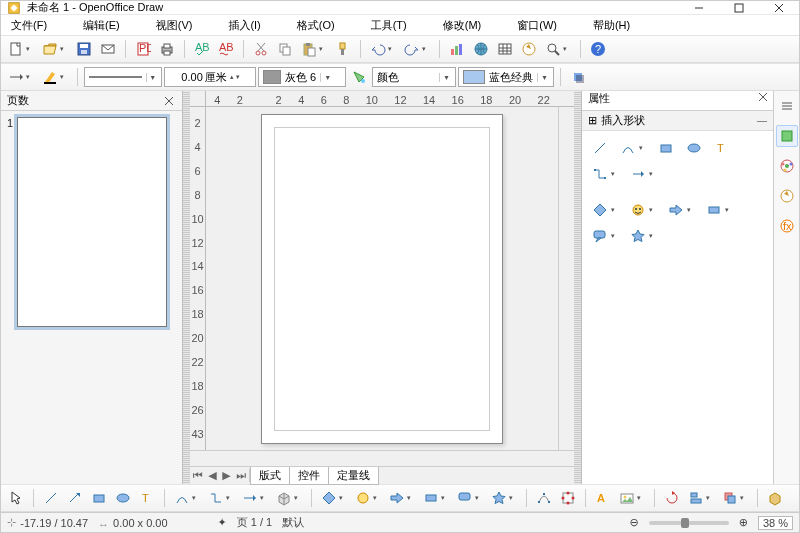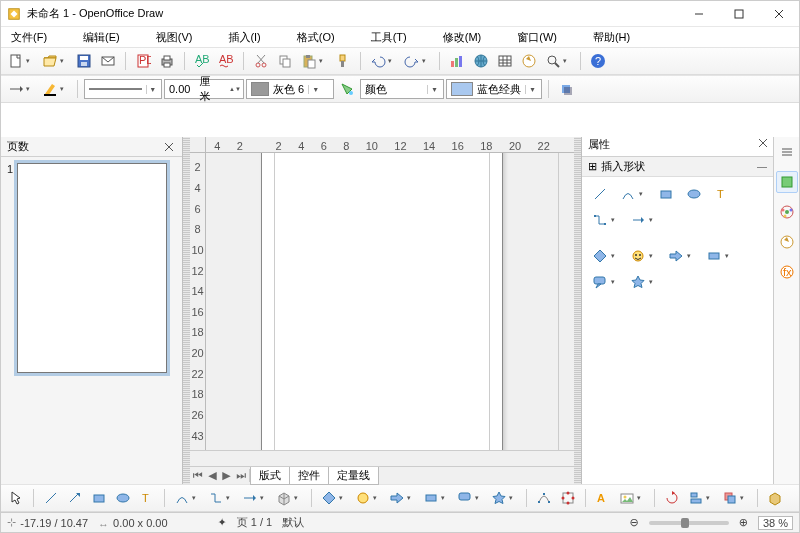--- a/index.html
+++ b/index.html
@@ -1,37 +1,37 @@
 <!DOCTYPE html>
 <html><head>
 <meta charset="utf-8">
 <style>
 * { margin: 0; padding: 0; box-sizing: border-box; font-family: "Microsoft YaHei", "Segoe UI", sans-serif; font-size: 11px; user-select: none;}
 body { width: 800px; height: 533px; background: #fff; overflow: hidden; display: flex; flex-direction: column; border: 1px solid #ccc;}
 
-.titlebar { height: 26px; background: #fff; display: flex; align-items: center; padding-left: 6px; border-bottom: 1px solid #e8e8e8;}
+.titlebar { height: 14px; background: #fff; display: flex; align-items: center; padding-left: 6px; border-bottom: 1px solid #e8e8e8;}
 .titlebar .app-icon { width: 14px; height: 14px; margin-right: 6px; }
 .titlebar .title { color: #000; }
 .win-controls { margin-left: auto; display: flex; }
 .win-controls div { width: 40px; height: 26px; display: flex; align-items: center; justify-content: center; }
 
 .menubar { height: 20px; display: flex; align-items: center; padding: 0 4px; background:#fff;gap:24px;}
 .menubar .menuitem { padding: 2px 6px; cursor: default;}
 
 .toolbar { height: 28px; background: linear-gradient(#fdfdfd,#f2f2f2); border-top: 1px solid #e4e4e4; border-bottom: 1px solid #dcdcdc; display: flex; align-items: center; padding: 0 4px; gap: 2px;}
 .toolbar .sep { width: 1px; height: 18px; background: #ccc; margin: 0 4px;}
 .tb-btn { width: 22px; height: 22px; border: 1px solid transparent; border-radius: 2px; display:flex; align-items:center; justify-content:center; position:relative;}
 .tb-btn svg { width: 16px; height: 16px;}
 .tb-btn .dd { position: absolute; right: -8px; top: 6px; width:8px; font-size:7px; color:#555;}
 .tb-btn.has-dd { margin-right: 10px;}
 .combo { height: 20px; border: 1px solid #aaa; background: #fff; display:flex; align-items:center; padding: 0 2px 0 4px; gap:4px;}
 .combo .dd-arrow { width: 14px; text-align:center; border-left: 1px solid #ccc; color:#555; font-size:8px;}
 .swatch { width: 36px; height: 14px; border: 1px solid #888;}
 
-.workspace { flex: 1; display: flex; min-height: 0; margin-top: 34px;}
+.workspace { flex: 1; display: flex; min-height: 0;}
 
 .pages-panel { width: 182px; border-right: 1px solid #bfbfbf; display:flex; flex-direction:column; background:#f5f5f5;}
 .panel-header { height: 20px; background:#f5f5f5; border-bottom: 1px solid #d0d0d0; display:flex; align-items:center; padding: 0 6px;}
 .panel-header .close { margin-left:auto; width:14px; height:14px; display:flex; align-items:center; justify-content:center;}
 .pages-body { flex:1; padding: 6px; display:flex; align-items:flex-start; gap:4px;}
 .pages-body .num { font-size: 11px; color:#222;}
 .page-thumb { width: 150px; height: 210px; background:#fff; border:1px solid #777; box-shadow: 0 0 0 3px #b3cce4;}
 
 .canvas-area { flex:1; display:flex; flex-direction:column; min-width:0; background:#fff; position:relative;}
 .ruler-row { display:flex; height:16px;}
@@ -263,21 +263,21 @@
       </svg>
       <span class="dd">▾</span>
     </div>
   <div class="sep"></div>
   <div class="combo" style="width:78px">
     <svg width="56" height="6">
         <line x1="0" y1="3" x2="56" y2="3" stroke="#000"></line>
       </svg>
     <span class="dd-arrow">▾</span>
   </div>
-  <div class="combo" style="width:80px; justify-content:center; gap:9px;">
+  <div class="combo" style="width:92px; justify-content:center; gap:2px;">
     <span>0.00</span>
     <span>厘米</span>
     <span style="display:flex;flex-direction:column;font-size:6px;line-height:6px;color:#555;">▲▼</span>
   </div>
   <div class="combo" style="width:88px">
     <span class="swatch" style="background:#999;width:18px;"></span>
     <span>灰色 6</span>
     <span class="dd-arrow">▾</span>
   </div>
   <div class="tb-btn">

